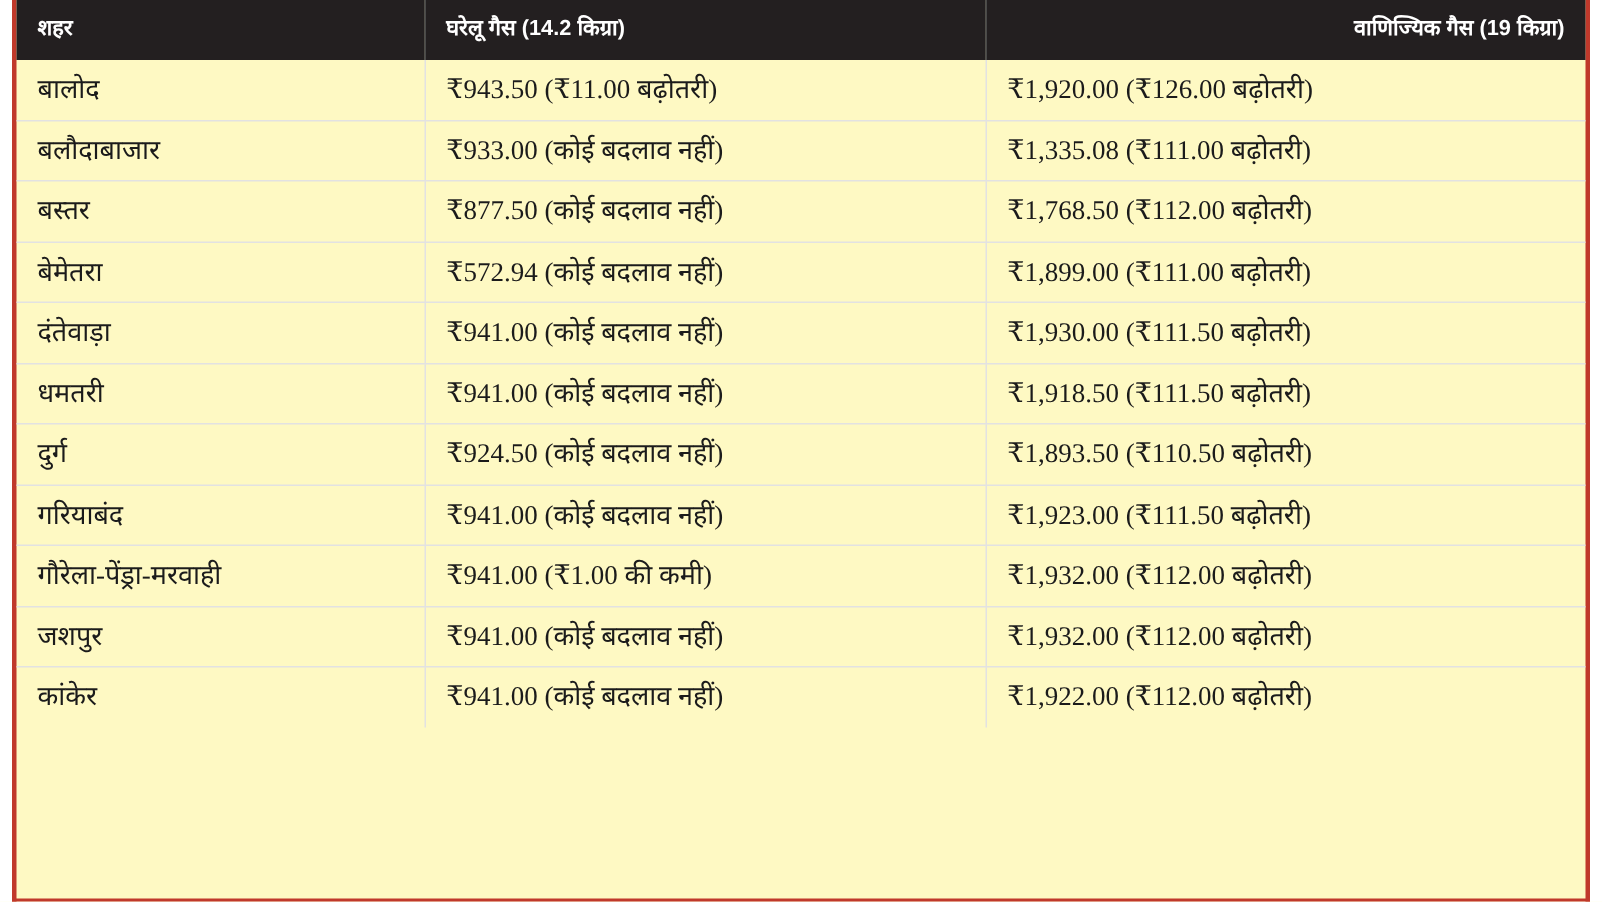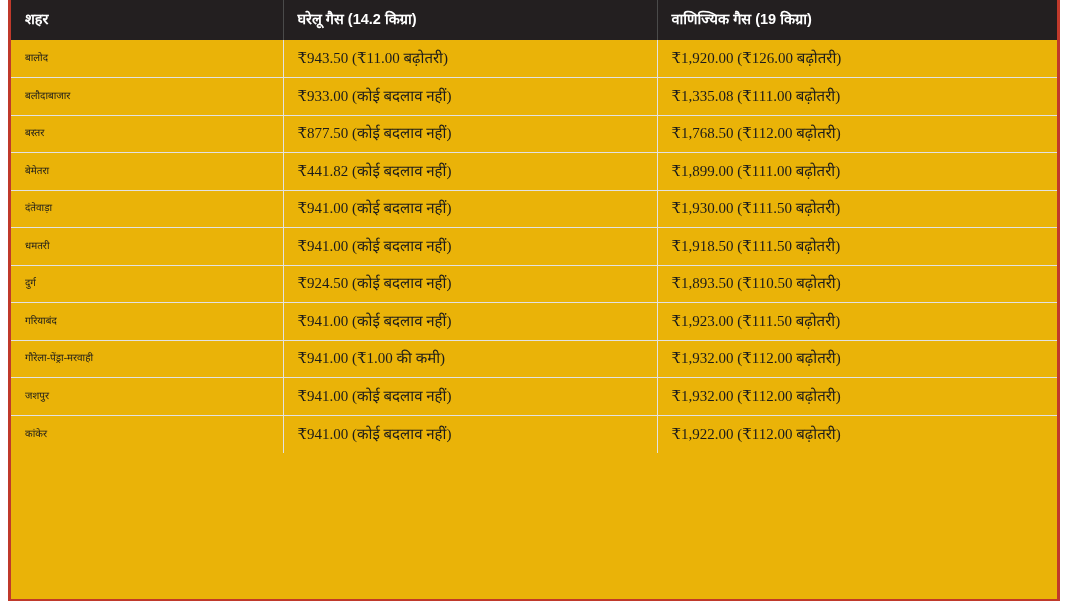--- a/index.html
+++ b/index.html
@@ -23,21 +23,21 @@
   .table-frame {
     position: absolute;
     left: 8px;
     top: 0px;
     width: 1052px;
     height: 601px;
     border-left: 3px solid #c0392b;
     border-right: 3px solid #c0392b;
     border-bottom: 2px solid #c0392b;
     box-sizing: border-box;
-    background: #eab308;
+    background: #fef9c3;
   }
   table.price-table {
     border-collapse: collapse;
     width: 100%;
     table-layout: fixed;
   }
   table.price-table col.c0 { width: 272px; }
   table.price-table col.c1 { width: 374px; }
   table.price-table col.c2 { width: 400px; }
 
@@ -48,39 +48,39 @@
     font-family: "Liberation Sans", "DejaVu Sans", sans-serif;
     font-size: 14.5px;
     font-weight: bold;
     padding: 11px 14px 12px 14px;
     border-right: 1px solid #4a4a4a;
     vertical-align: middle;
     line-height: 1.2;
     height: 37px;
     box-sizing: border-box;
   }
-  thead th:last-child { border-right: none; }
+  thead th:last-child { border-right: none; text-align: right; }
 
   tbody td {
     font-family: "Liberation Serif", "DejaVu Serif", serif;
-    font-size: 15px;
+    font-size: 18px;
     color: #1b1b1b;
     padding: 8px 14px 9px 14px;
     border-bottom: 1px solid #e2e2e2;
     border-right: 1px solid #e2e2e2;
     vertical-align: middle;
     line-height: 1.25;
     height: 37.5px;
     box-sizing: border-box;
     white-space: nowrap;
     overflow: hidden;
   }
   tbody td:last-child { border-right: none; }
   tbody tr:last-child td { border-bottom: none; }
-  tbody td.city { font-size: 10px; }
+  tbody td.city { font-size: 18px; }
 </style>
 </head>
 <body>
 
 <div id="page">
   <div class="table-frame">
     <table class="price-table">
       <colgroup>
         <col class="c0">
         <col class="c1">
@@ -104,21 +104,21 @@
           <td>₹933.00 (कोई बदलाव नहीं)</td>
           <td>₹1,335.08 (₹111.00 बढ़ोतरी)</td>
         </tr>
         <tr>
           <td class="city">बस्तर</td>
           <td>₹877.50 (कोई बदलाव नहीं)</td>
           <td>₹1,768.50 (₹112.00 बढ़ोतरी)</td>
         </tr>
         <tr>
           <td class="city">बेमेतरा</td>
-          <td>₹441.82 (कोई बदलाव नहीं)</td>
+          <td>₹572.94 (कोई बदलाव नहीं)</td>
           <td>₹1,899.00 (₹111.00 बढ़ोतरी)</td>
         </tr>
         <tr>
           <td class="city">दंतेवाड़ा</td>
           <td>₹941.00 (कोई बदलाव नहीं)</td>
           <td>₹1,930.00 (₹111.50 बढ़ोतरी)</td>
         </tr>
         <tr>
           <td class="city">धमतरी</td>
           <td>₹941.00 (कोई बदलाव नहीं)</td>

